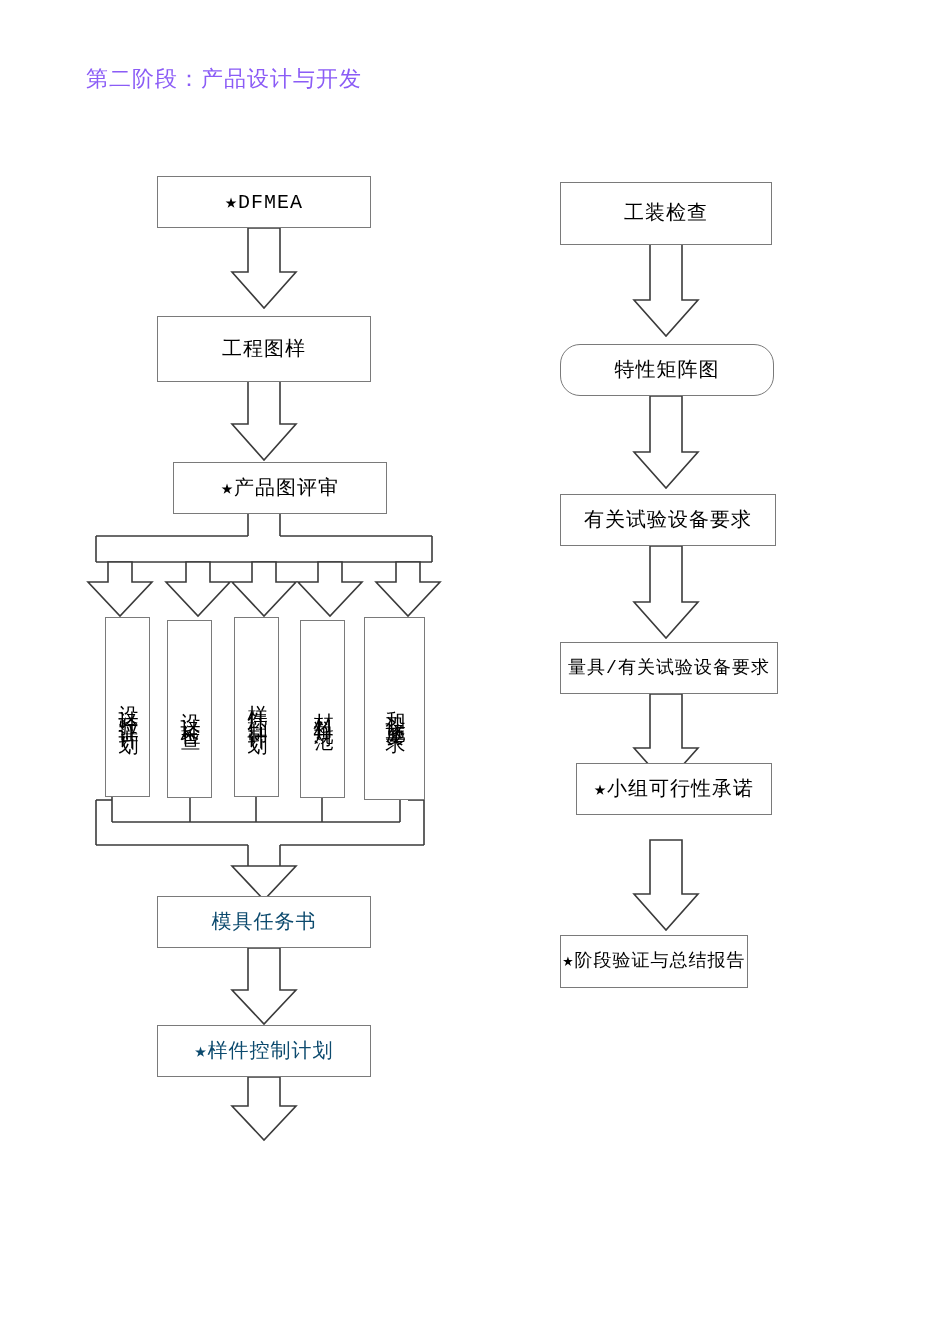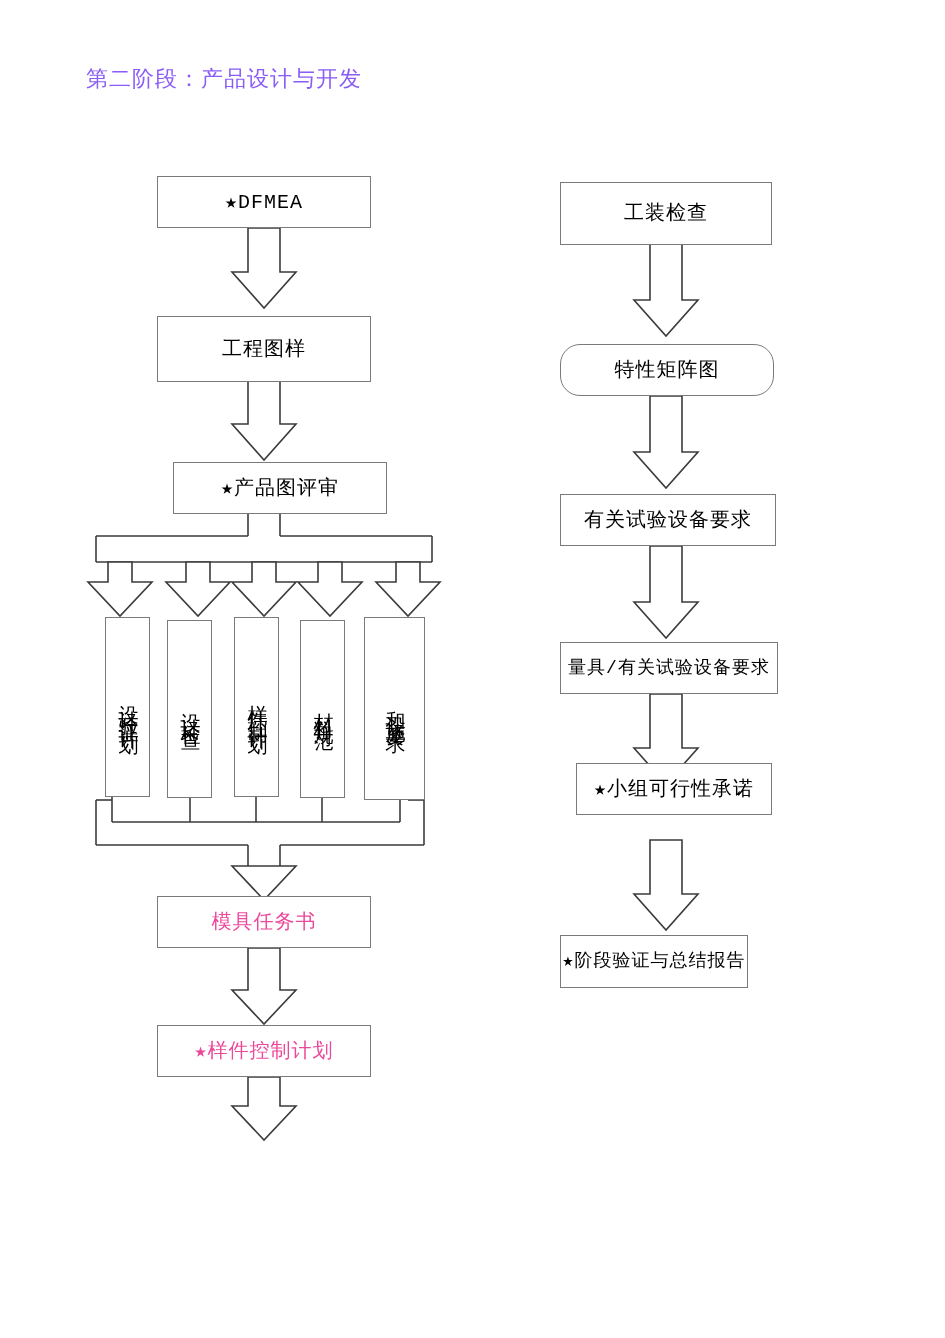--- a/index.html
+++ b/index.html
@@ -63,21 +63,21 @@
     align-items: center;
     justify-content: center;
     text-align: center;
     color: #000000;
     font-size: 20px;
     letter-spacing: 1px;
     line-height: 1.25;
     font-family: Liberation Mono, monospace;
   }
   .node.red {
-    color: #ec4899;
+    color: #0c4a6e;
   }
   .node.small {
     font-size: 18px;
   }
   
   .node.vertical {
     writing-mode: vertical-rl;
     text-orientation: upright;
     letter-spacing: 6px;
     font-size: 20px;

